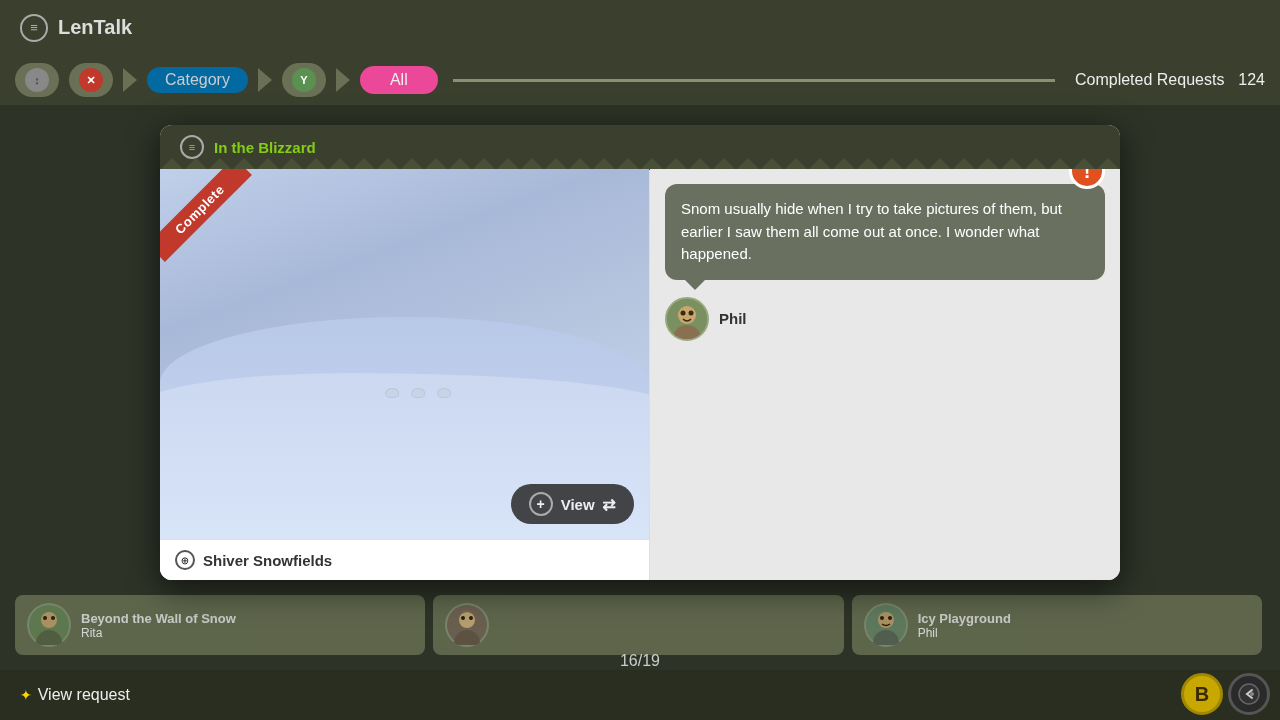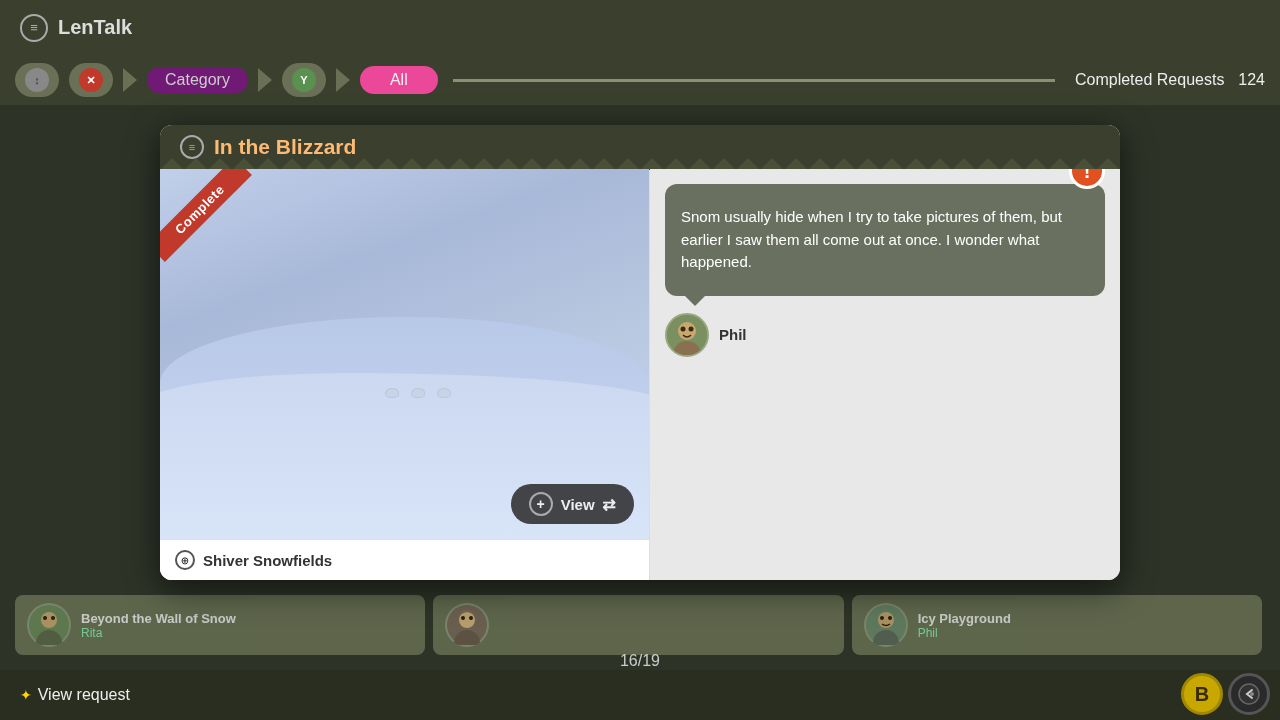--- a/index.html
+++ b/index.html
@@ -88,21 +88,21 @@
       width: 0;
       height: 0;
       border-top: 12px solid transparent;
       border-bottom: 12px solid transparent;
       border-left: 14px solid #6a7055;
     }
     .filter-label {
       color: #ccc;
       font-size: 16px;
       padding: 4px 18px;
-      background: #701a75;
+      background: #0369a1;
       border-radius: 20px;
     }
     .filter-all-btn {
       background: #ec4899;
       border-radius: 20px;
       padding: 5px 30px;
       color: #eee;
       font-size: 16px;
     }
     .filter-line {
@@ -225,22 +225,22 @@
     .modal-header-icon {
       width: 24px;
       height: 24px;
       border: 2px solid #aaa;
       border-radius: 50%;
       display: flex;
       align-items: center;
       justify-content: center;
     }
     .modal-header-title {
-      color: #fdba74;
-      font-size: 21px;
+      color: #84cc16;
+      font-size: 15px;
       font-weight: bold;
       text-align: right;
     }
 
     
     .modal-body {
       display: flex;
       flex: 1;
       overflow: hidden;
     }
@@ -405,21 +405,21 @@
       font-size: 20px;
       font-weight: bold;
       border: 3px solid white;
       z-index: 5;
     }
 
     
     .chat-bubble {
       background: #6a7060;
       border-radius: 12px;
-      padding: 22px 16px;
+      padding: 14px 16px;
       color: white;
       font-size: 15px;
       line-height: 1.5;
       max-width: 100%;
       position: relative;
     }
     .chat-bubble::after {
       content: '';
       position: absolute;
       bottom: -10px;
@@ -505,21 +505,21 @@
       align-items: center;
       justify-content: center;
       overflow: hidden;
     }
     .bottom-card-text .title {
       color: #eee;
       font-size: 13px;
       font-weight: bold;
     }
     .bottom-card-text .subtitle {
-      color: #86efac;
+      color: #ffffff;
       font-size: 12px;
     }
     .tri {
       width: 0;
       height: 0;
       border-left: 12px solid transparent;
       border-right: 12px solid transparent;
       border-bottom: 12px solid #4a5038;
       flex-shrink: 0;
     }

